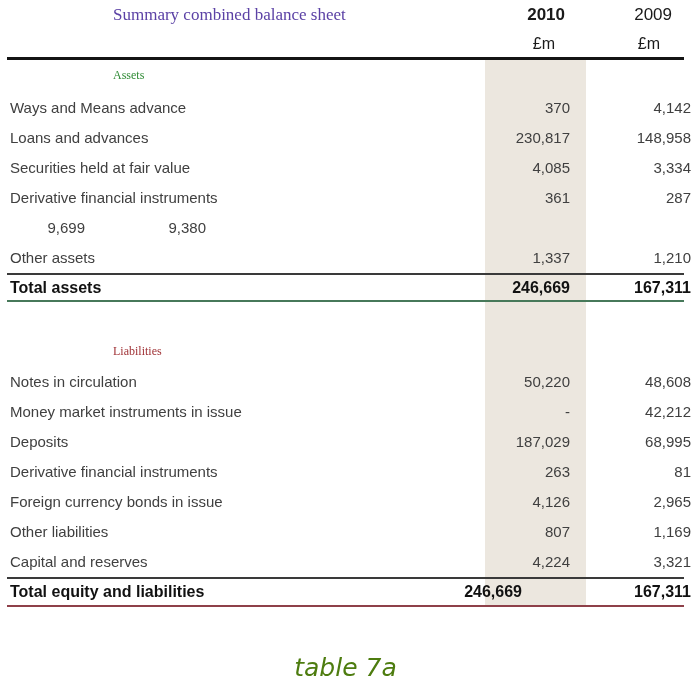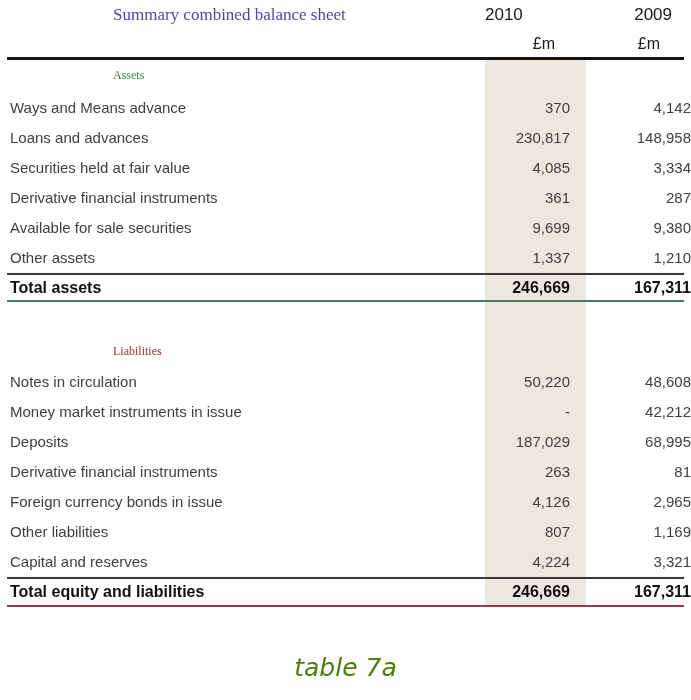--- a/index.html
+++ b/index.html
@@ -36,21 +36,21 @@
   
   .hdr1 { height: 30px; }
   .hdr2 { height: 27px; }
   .title-cell {
     flex: 1; padding-left: 113px; box-sizing: border-box;
     font-family: "Liberation Serif", serif;
     font-size: 17px;
     color: var(--title, #5b41a5);
   }
   .year-cell  { font-size: 17px; color: #1a1a1a; }
-  .h2010 { width: 101px; padding-right: 21px; box-sizing: border-box; }
+  .h2010 { width: 101px; padding-right: 21px; text-align: right; box-sizing: border-box; font-weight: bold; }
   .h2009 { width: 105px; padding-right: 19px; text-align: right; box-sizing: border-box; }
   .m2010 { width: 101px; padding-right: 31px; text-align: right; box-sizing: border-box; font-size: 16px; color: #1a1a1a; }
   .m2009 { width: 105px; padding-right: 31px; text-align: right; box-sizing: border-box; font-size: 16px; color: #1a1a1a; }
 
   
   .rule { margin: 0 7px; }
   .rule-thick { height: 3px; background: #141414; }
   .rule-thin  { height: 2px; background: #3a3a3a; }
   .rule-green { height: 2px; background: var(--assets-line, #47795a); }
   .rule-red   { height: 2px; background: var(--liabilities-line, #8e4049); }
@@ -66,21 +66,21 @@
   }
   .section-assets { color: var(--assets, #2f8b35); }
   .section-liabilities { color: var(--liabilities, #a03236); height: 30px; line-height: 30px; }
   .assets-hdr-row { height: 32px; }
 
   
   .row { height: 30px; font-size: 15px; color: #404040; }
 
   
   .total-row { height: 25px; font-size: 16px; font-weight: bold; color: #111111; }
-  .total-row2 { height: 26px; }
+  .total-row2 { height: 26px; gap: 48px; }
 
   
   .caption {
     margin-top: 46px;
     text-align: center;
     font-family: "DejaVu Sans", sans-serif;
     font-style: italic;
     font-size: 25px;
     color: #4d7c0f;
   }
@@ -123,21 +123,20 @@
       <div class="cell-label">Securities held at fair value</div>
       <div class="cell-2010">4,085</div>
       <div class="cell-2009">3,334</div>
     </div>
     <div class="flexrow row">
       <div class="cell-label">Derivative financial instruments</div>
       <div class="cell-2010">361</div>
       <div class="cell-2009">287</div>
     </div>
     <div class="flexrow row">
-      <div class="cell-label">Available for sale securities</div>
       <div class="cell-2010">9,699</div>
       <div class="cell-2009">9,380</div>
     </div>
     <div class="flexrow row">
       <div class="cell-label">Other assets</div>
       <div class="cell-2010">1,337</div>
       <div class="cell-2009">1,210</div>
     </div>
 
     <div class="spacer1"></div>

